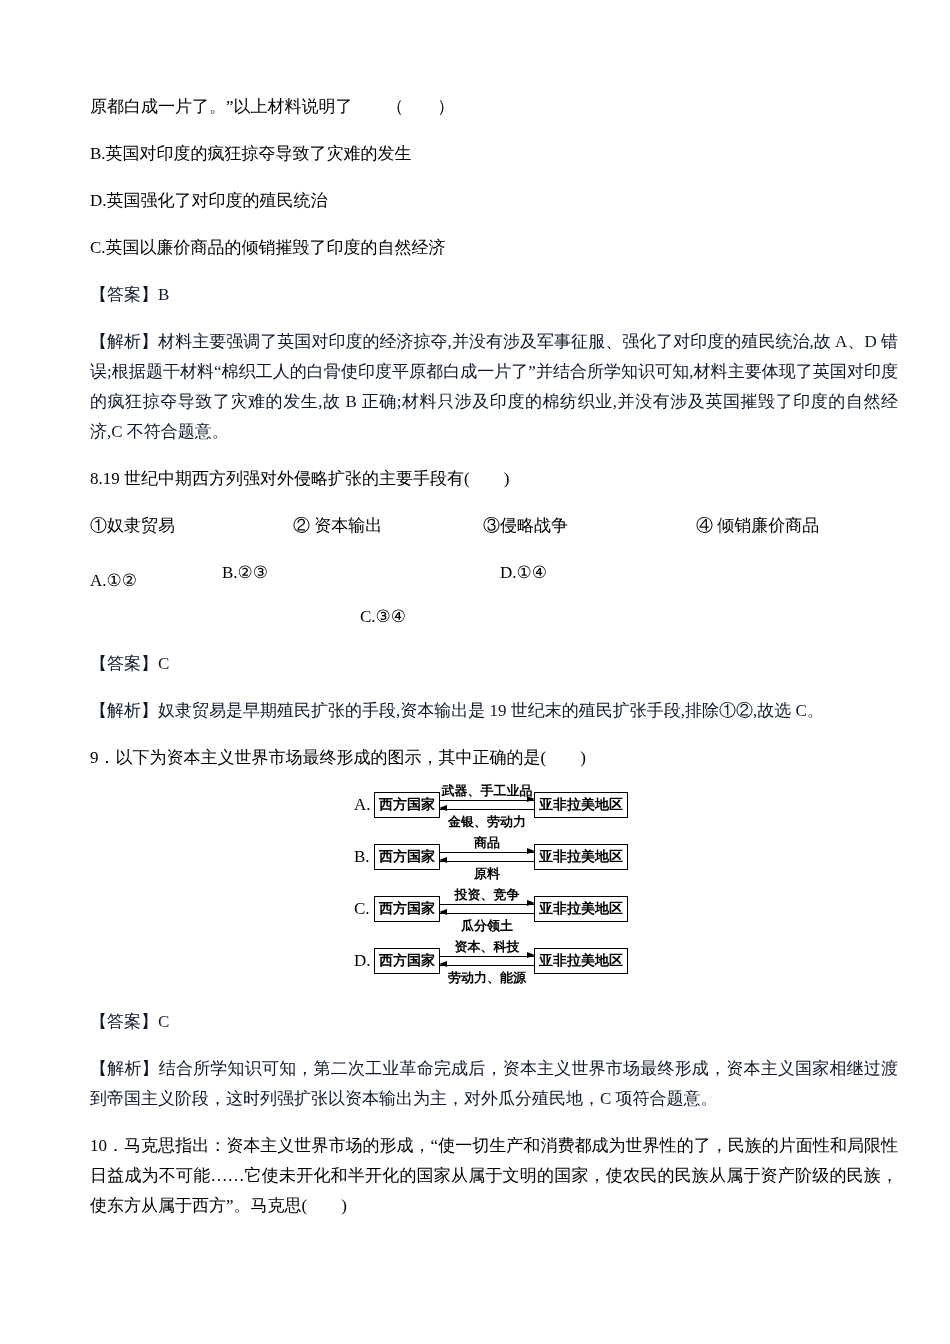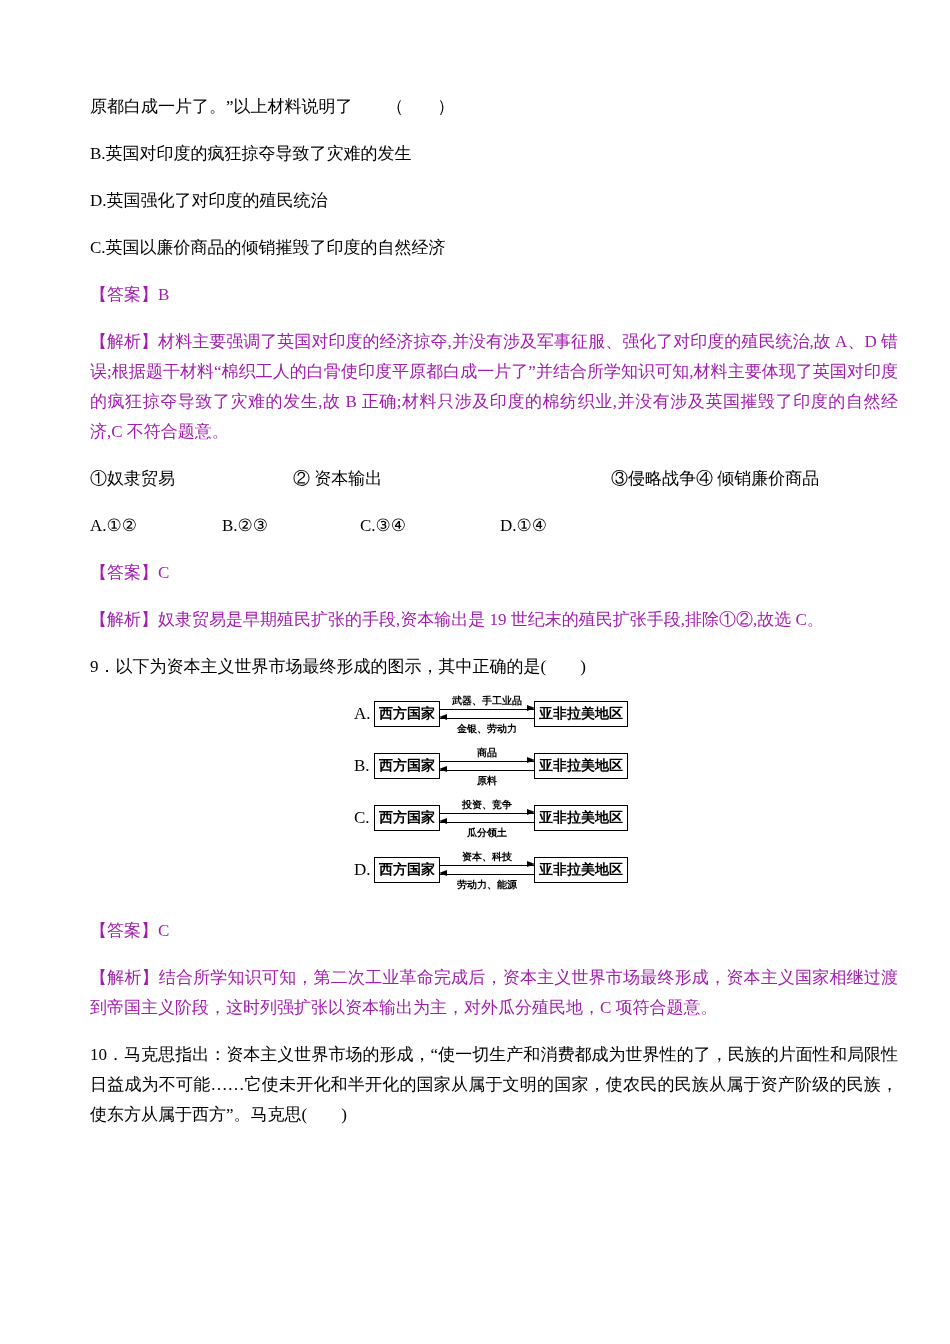--- a/index.html
+++ b/index.html
@@ -9,40 +9,40 @@
     height:1344px;
     background:#ffffff;
     overflow:hidden;
     font-family:"Liberation Serif","DejaVu Serif",serif;
     color:#000000;
     font-size:17px;
   }
   .content { padding:92px 52px 0 90px; }
   p.line, p.block { margin:0 0 17px 0; line-height:30px; }
   p.block { text-align:justify; }
-  .red { color:#a21caf; }
+  .red { color:#0f172a; }
 
   
   .tabrow span { display:inline-block; vertical-align:top; }
-  .n1 { width:203px; } .n2 { width:190px; } .n3 { width:213px;text-align:right; }
-  .c1 { width:132px; } .c2 { width:138px; } .c3 { width:140px; }
+  .n1 { width:203px; } .n2 { width:190px; } .n3 { width:213px; }
+  .c1 { width:132px;margin-top:8px; } .c2 { width:138px; } .c3 { width:140px;margin-top:44px; }
 
   
   .diagram { margin:-11px 0 20px 264px; }
   .drow { display:flex; align-items:center; height:52px; position:relative; }
   .dletter { flex:none; width:20px; font-size:17px; }
   .dbox {
     flex:none; border:1.5px solid #000; padding:0 4px;
     height:24px; line-height:24px; font-size:14px; font-weight:bold;
     white-space:nowrap; box-sizing:content-box; text-align:center;
   }
   .dmid { flex:none; position:relative; width:94px; align-self:stretch; }
   .dlabel {
     position:absolute; left:50%; white-space:nowrap;
-    font-size:10px; font-weight:bold; line-height:1;
+    font-size:13px; font-weight:bold; line-height:1;
   }
   .dlabel.top    { bottom:50%; transform:translate(-50%,-8px); }
   .dlabel.bottom { top:50%;    transform:translate(-50%,10px);text-align:center; }
   .arr { display:block; position:absolute; left:0; right:0; height:0; border-top:1.6px solid #000; }
   .arr.to-right { top:calc(50% - 5px); }
   .arr.to-left  { top:calc(50% + 4px); }
   .arr.to-right::after {
     content:''; position:absolute; right:-1px; top:-4.6px;
     border-left:8px solid #000; border-top:3.5px solid transparent; border-bottom:3.5px solid transparent;
   }
@@ -57,20 +57,21 @@
 <div class="page">
   <div class="content">
 
     <p class="line">原都白成一片了。”以上材料说明了　　（　　）</p>
     <p class="line">B.英国对印度的疯狂掠夺导致了灾难的发生</p>
     <p class="line">D.英国强化了对印度的殖民统治</p>
     <p class="line">C.英国以廉价商品的倾销摧毁了印度的自然经济</p>
     <p class="line red">【答案】B</p>
     <p class="block red">【解析】材料主要强调了英国对印度的经济掠夺,并没有涉及军事征服、强化了对印度的殖民统治,故 A、D 错误;根据题干材料“棉织工人的白骨使印度平原都白成一片了”并结合所学知识可知,材料主要体现了英国对印度的疯狂掠夺导致了灾难的发生,故 B 正确;材料只涉及印度的棉纺织业,并没有涉及英国摧毁了印度的自然经济,C 不符合题意。</p>
 
+    <p class="line">8.19 世纪中期西方列强对外侵略扩张的主要手段有(　　)</p>
     <p class="line tabrow"><span class="n1">①奴隶贸易</span><span class="n2">② 资本输出</span><span class="n3">③侵略战争</span><span>④ 倾销廉价商品</span></p>
     <p class="line tabrow"><span class="c1">A.①②</span><span class="c2">B.②③</span><span class="c3">C.③④</span><span>D.①④</span></p>
     <p class="line red">【答案】C</p>
     <p class="line red">【解析】奴隶贸易是早期殖民扩张的手段,资本输出是 19 世纪末的殖民扩张手段,排除①②,故选 C。</p>
 
     <p class="line">9．以下为资本主义世界市场最终形成的图示，其中正确的是(　　)</p>
 
     <div class="diagram">
       <div class="drow">
         <span class="dletter">A.</span>

